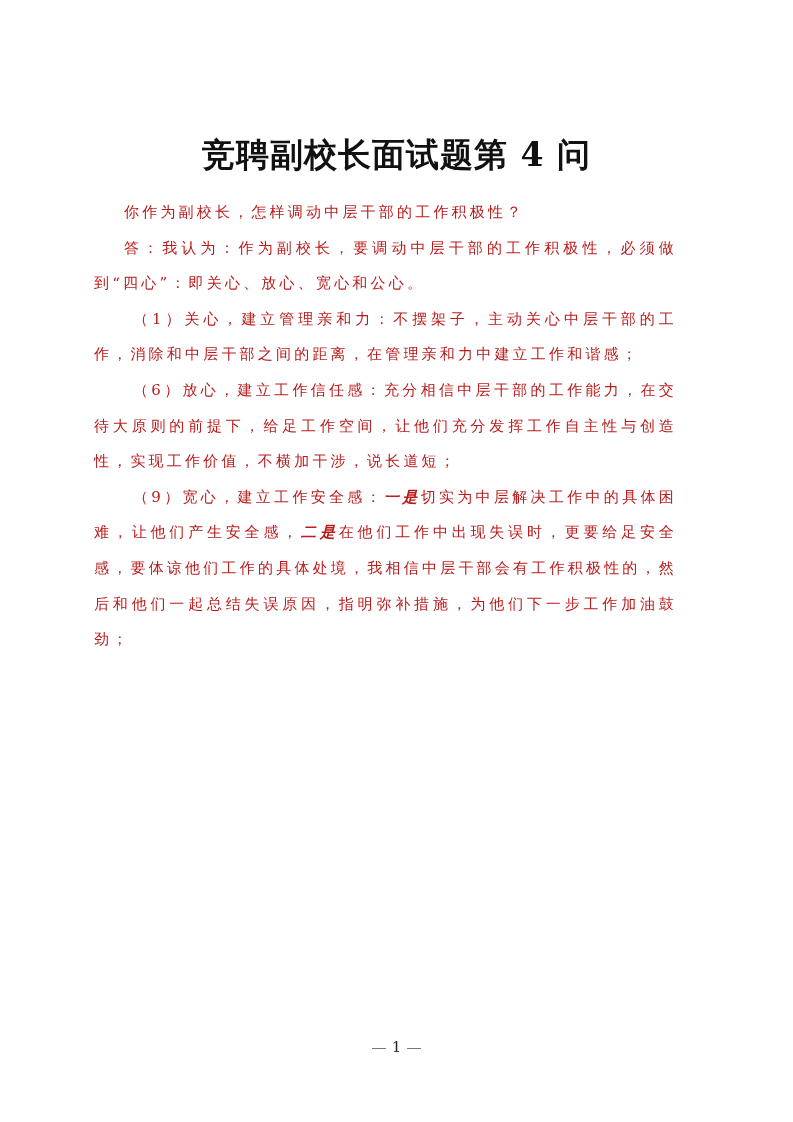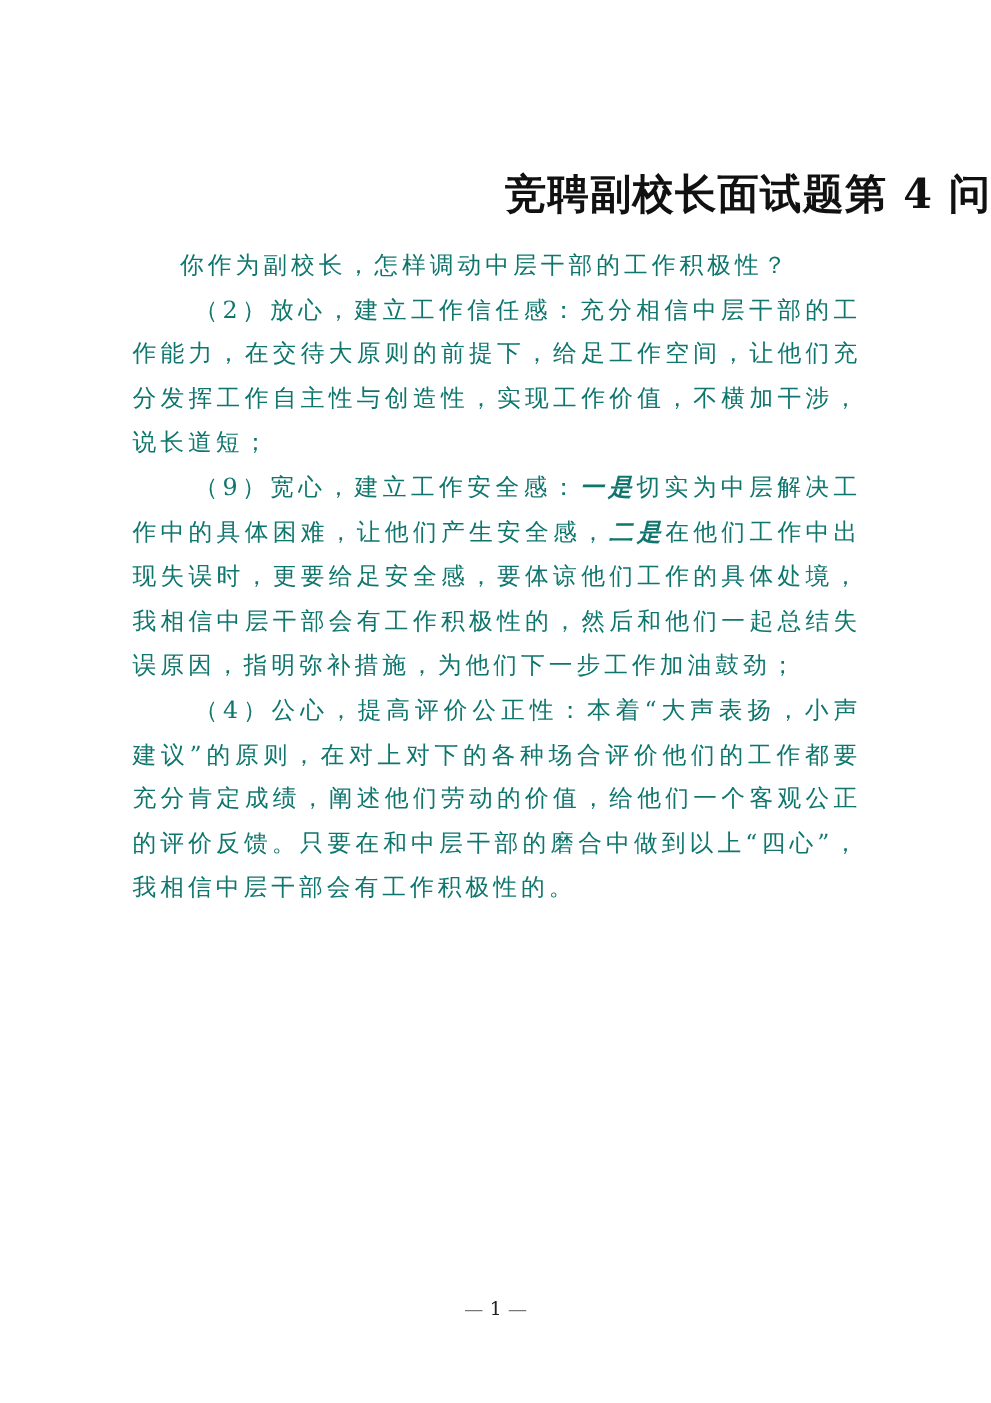--- a/index.html
+++ b/index.html
@@ -20,37 +20,37 @@
       left: 0; top: 0;
       width: 793px;
       height: 1122px;
       background: #ffffff;
     }
     .title {
       position: absolute;
       top: 108px;
       left: 0;
       width: 793px;
-      text-align: right;
+      text-align: center;
       font-size: 33px;
       font-weight: bold;
       letter-spacing: 1px;
       line-height: 50px;
       color: #111111;
     }
     .body-text {
       position: absolute;
-      left: 106px;
+      left: 94px;
       top: 195px;
       width: 583px;
-      font-size: 19px;
+      font-size: 15px;
       line-height: 35.6px;
       text-align: justify;
       letter-spacing: 3.2px;
-      color: #0f766e;
+      color: #b91c1c;
     }
     .para {
       margin: 0;
       text-indent: 2em;
     }
     .para.sub {
       text-indent: 2.6em;
     }
     .strong {
       font-weight: bold;
@@ -77,22 +77,23 @@
   </style>
 </head>
 <body>
 
 <div class="page">
 
   <h1 class="title">竞聘副校长面试题第 4 问</h1>
 
   <div class="body-text">
     <p class="para">你作为副校长，怎样调动中层干部的工作积极性？</p>
-    <p class="para sub">（2）放心，建立工作信任感：充分相信中层干部的工作能力，在交待大原则的前提下，给足工作空间，让他们充分发挥工作自主性与创造性，实现工作价值，不横加干涉，说长道短；</p>
+    <p class="para">答：我认为：作为副校长，要调动中层干部的工作积极性，必须做到“四心”：即关心、放心、宽心和公心。</p>
+    <p class="para sub">（1）关心，建立管理亲和力：不摆架子，主动关心中层干部的工作，消除和中层干部之间的距离，在管理亲和力中建立工作和谐感；</p>
+    <p class="para sub">（6）放心，建立工作信任感：充分相信中层干部的工作能力，在交待大原则的前提下，给足工作空间，让他们充分发挥工作自主性与创造性，实现工作价值，不横加干涉，说长道短；</p>
     <p class="para sub"><span>（9）宽心，建立工作安全感：</span><span class="strong">一是</span><span>切实为中层解决工作中的具体困难，让他们产生安全感，</span><span class="strong">二是</span><span>在他们工作中出现失误时，更要给足安全感，要体谅他们工作的具体处境，我相信中层干部会有工作积极性的，然后和他们一起总结失误原因，指明弥补措施，为他们下一步工作加油鼓劲；</span></p>
-    <p class="para sub">（4）公心，提高评价公正性：本着“大声表扬，小声建议”的原则，在对上对下的各种场合评价他们的工作都要充分肯定成绩，阐述他们劳动的价值，给他们一个客观公正的评价反馈。只要在和中层干部的磨合中做到以上“四心”，我相信中层干部会有工作积极性的。</p>
   </div>
 
   <div class="footer">
     <span class="dash"></span><span>1</span><span class="dash"></span>
   </div>
 
 </div>
 
 </body></html>

